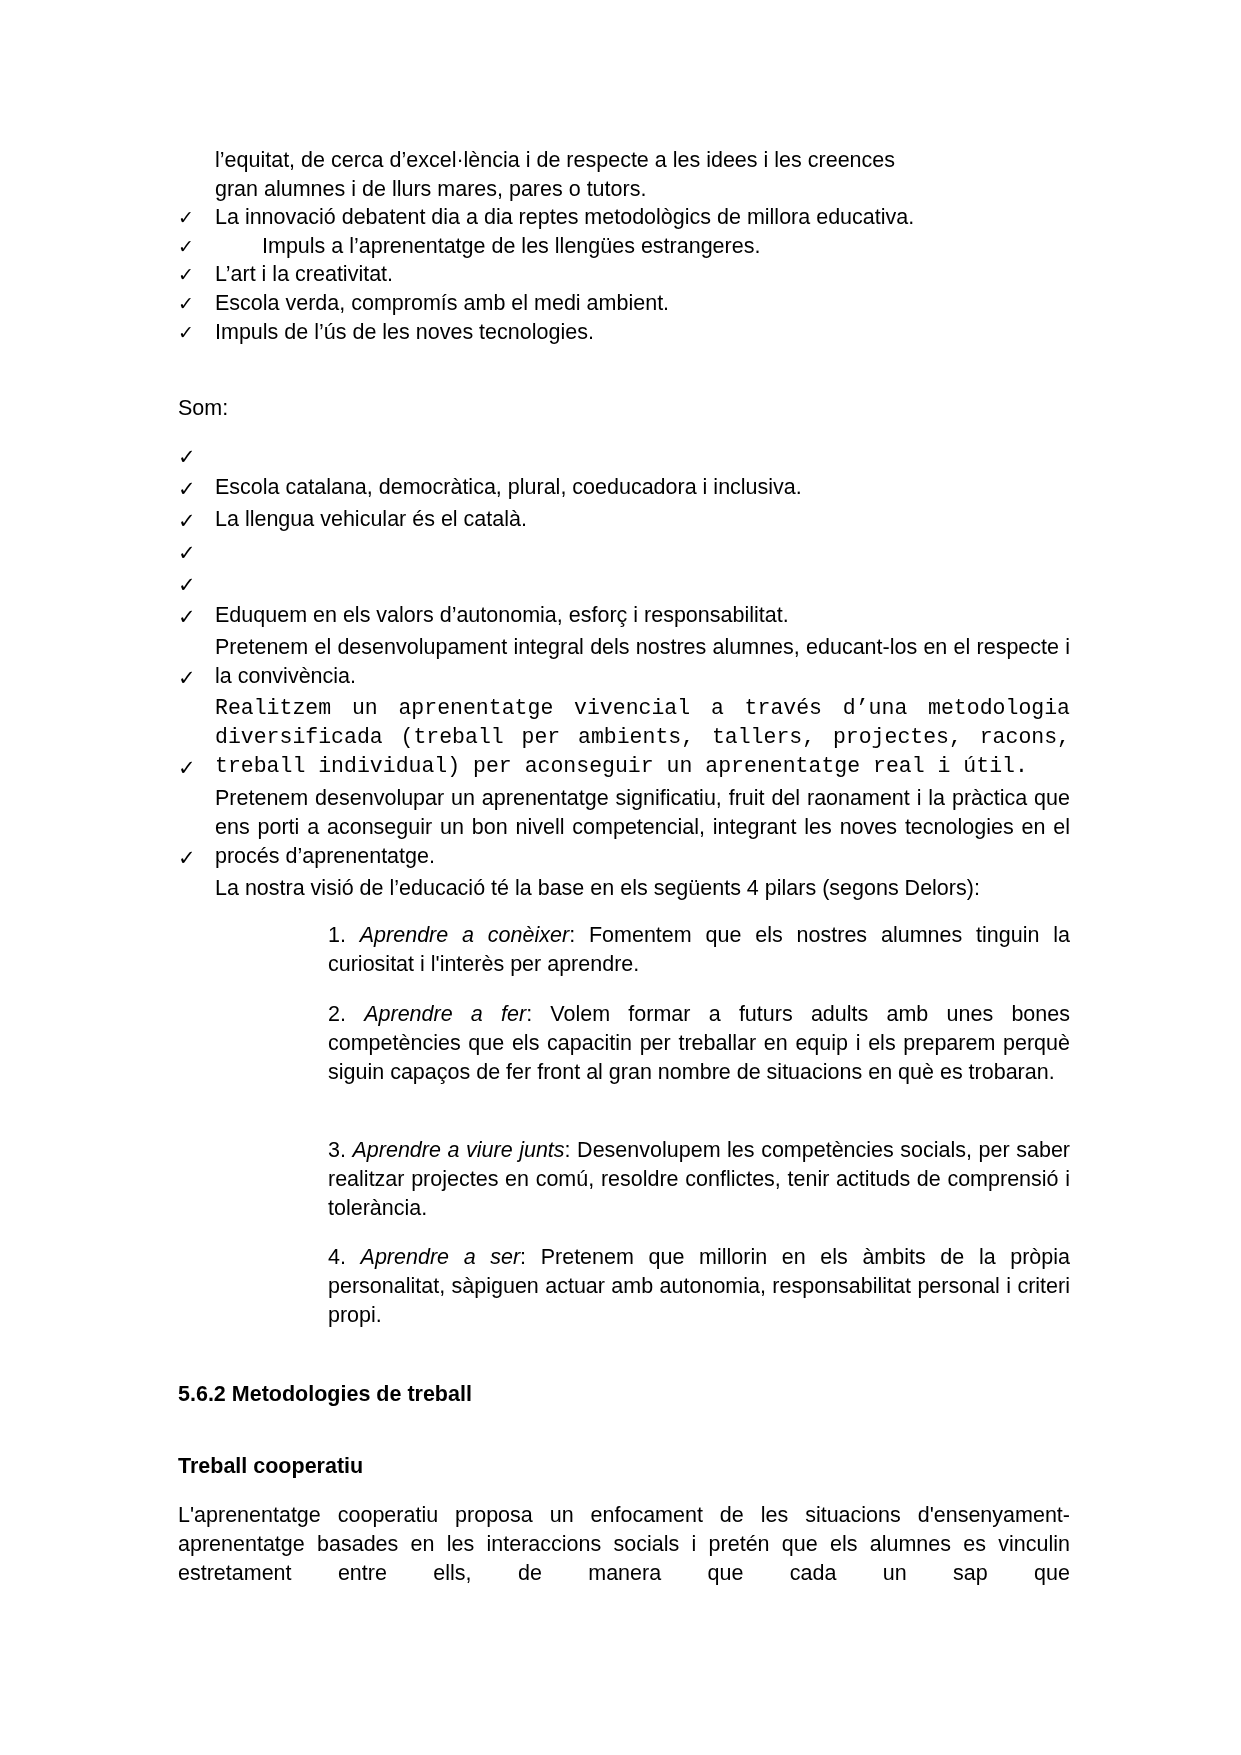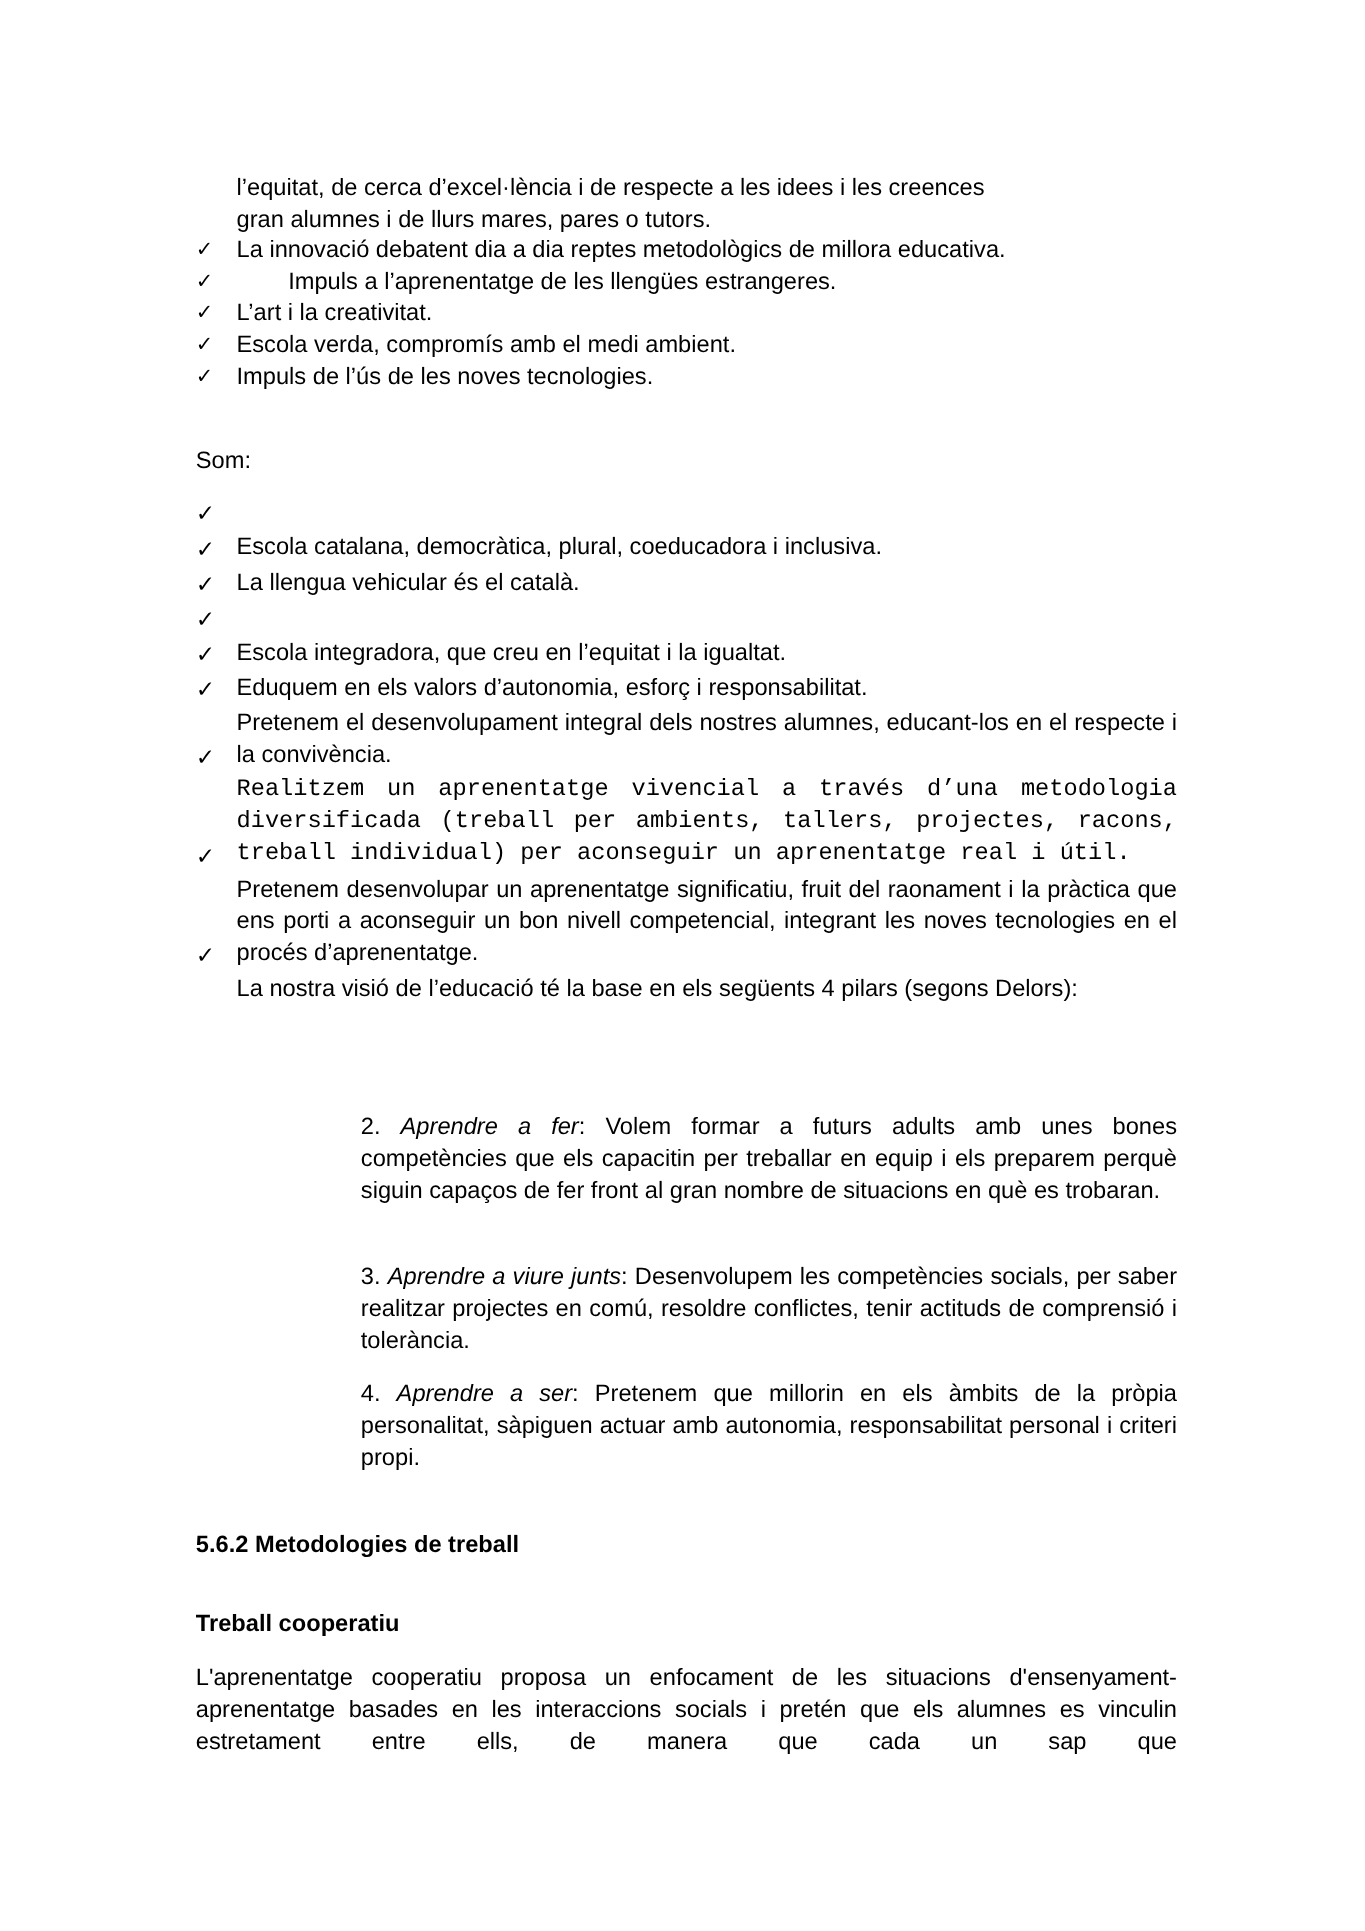--- a/index.html
+++ b/index.html
@@ -11,21 +11,21 @@
       width: 1241px;
       height: 1755px;
       position: relative;
       overflow: hidden;
       color: #000000;
       font-family: "Liberation Sans", sans-serif;
       font-size: 21.5px;
     }
     .page {
       position: absolute;
-      left: 0; top: 10px;
+      left: 0; top: 0;
       width: 1241px;
       height: 1548px;
     }
     .line {
       position: absolute;
       white-space: nowrap;
       line-height: 29px;
     }
     .check {
       position: absolute;
@@ -96,37 +96,39 @@
 
   <span class="check bold" style="top:443px;">✓</span>
   <div class="item-text" style="top:443px;">Escola catalana, democràtica, plural, coeducadora i inclusiva.</div>
 
   <span class="check bold" style="top:475px;">✓</span>
   <div class="item-text" style="top:475px;">La llengua vehicular és el català.</div>
 
   <span class="check bold" style="top:507px;">✓</span>
 
   <span class="check bold" style="top:539px;">✓</span>
-  <div class="item-text" style="top:539px;">Escola integradora, que creu en l’equitat i la igualtat.</div>
 
   <span class="check bold" style="top:571px;">✓</span>
   <div class="item-text" style="top:571px;">Eduquem en els valors d’autonomia, esforç i responsabilitat.</div>
 
   <span class="check bold" style="top:603px;">✓</span>
   <div class="item-text" style="top:603px;">Pretenem el desenvolupament integral dels nostres alumnes, educant-los en el respecte i la convivència.</div>
 
   <span class="check bold" style="top:664px;">✓</span>
   <div class="item-text" style="top:664px;font-family:Liberation Mono, monospace;">Realitzem un aprenentatge vivencial a través d’una metodologia diversificada (treball per ambients, tallers, projectes, racons, treball individual) per aconseguir un aprenentatge real i útil.</div>
 
   <span class="check bold" style="top:754px;">✓</span>
   <div class="item-text" style="top:754px;">Pretenem desenvolupar un aprenentatge significatiu, fruit del raonament i la pràctica que ens porti a aconseguir un bon nivell competencial, integrant les noves tecnologies en el procés d’aprenentatge.</div>
 
   <span class="check bold" style="top:844px;">✓</span>
   <div class="item-text" style="top:844px;">La nostra visió de l’educació té la base en els següents 4 pilars (segons Delors):</div>
 
+  <div class="pillar" style="top:921px;">
+    <span>1. </span><em>Aprendre a conèixer</em><span>: Fomentem que els nostres alumnes tinguin la curiositat i l'interès per aprendre.</span>
+  </div>
 
   <div class="pillar" style="top:1000px;">
     <span>2. </span><em>Aprendre a fer</em><span>: Volem formar a futurs adults amb unes bones competències que els capacitin per treballar en equip i els preparem perquè siguin capaços de fer front al gran nombre de situacions en què es trobaran.</span>
   </div>
 
   <div class="pillar" style="top:1136px;">
     <span>3. </span><em>Aprendre a viure junts</em><span>: Desenvolupem les competències socials, per saber realitzar projectes en comú, resoldre conflictes, tenir actituds de comprensió i tolerància.</span>
   </div>
 
   <div class="pillar" style="top:1243px;">

